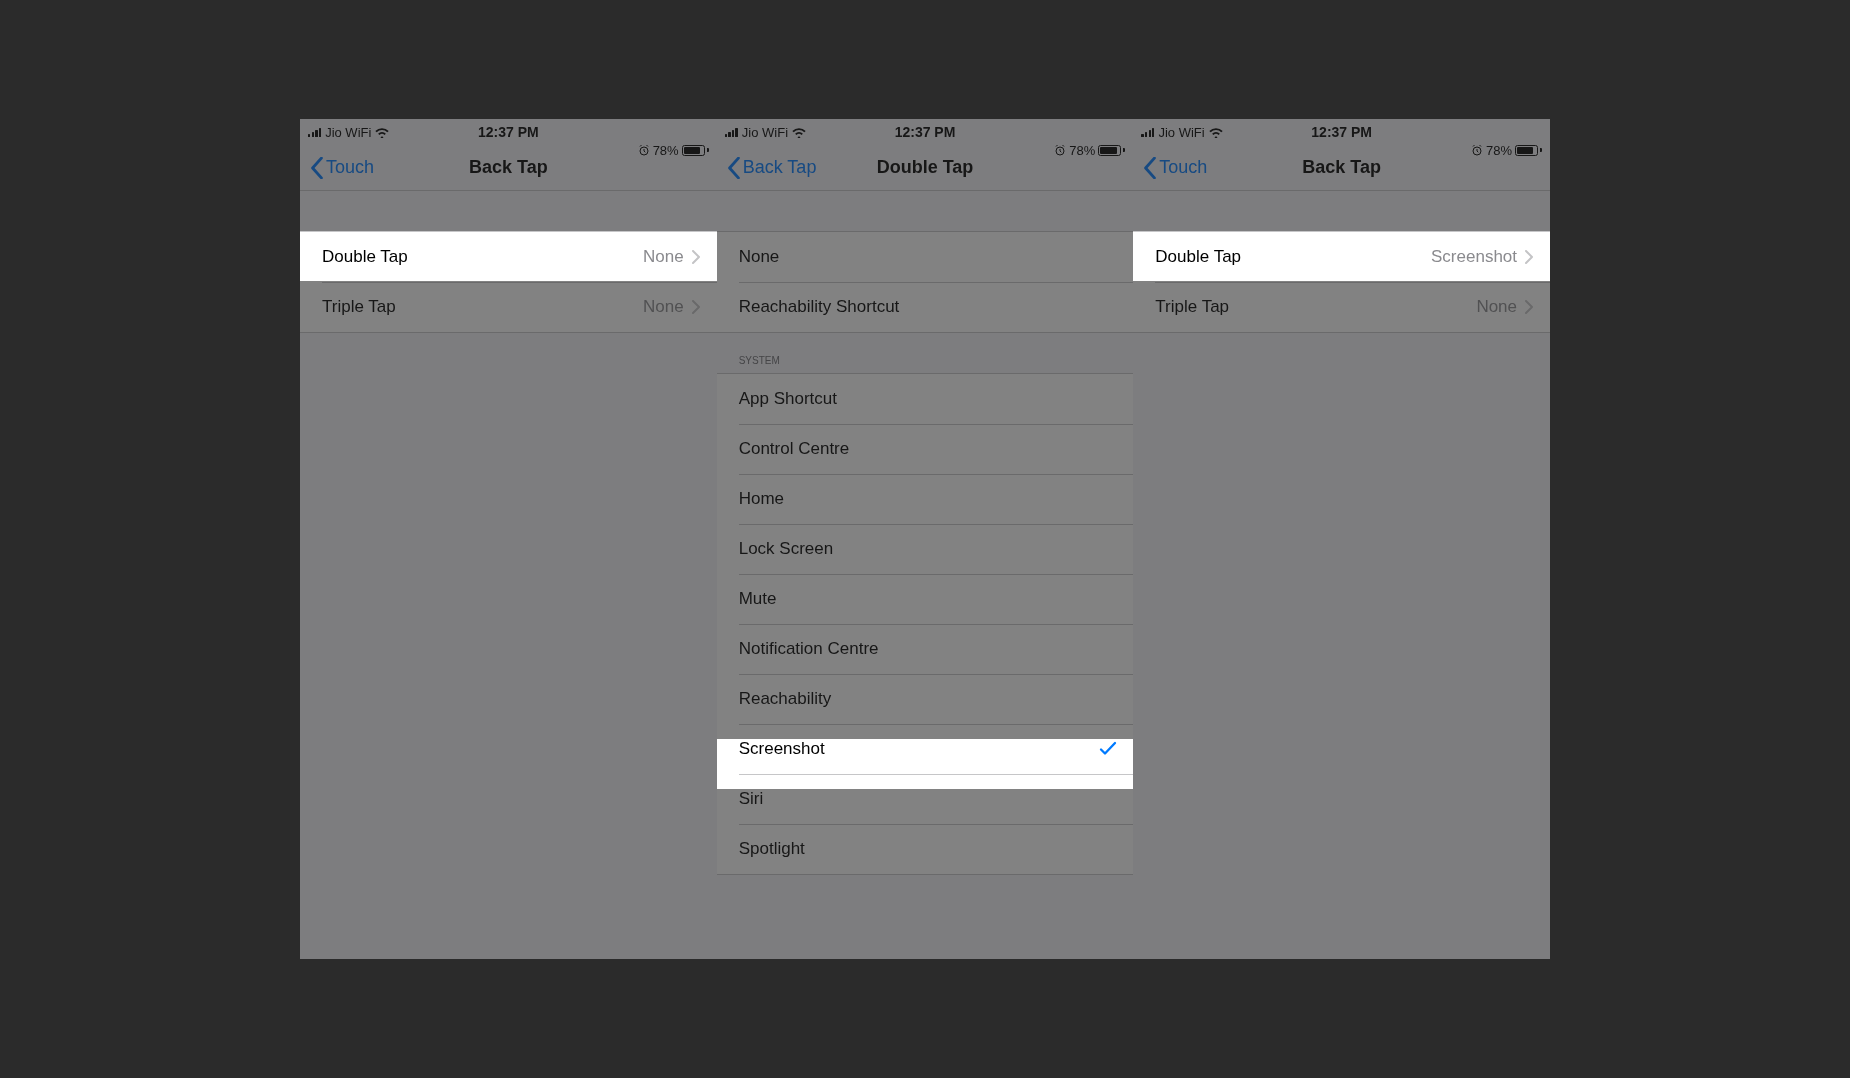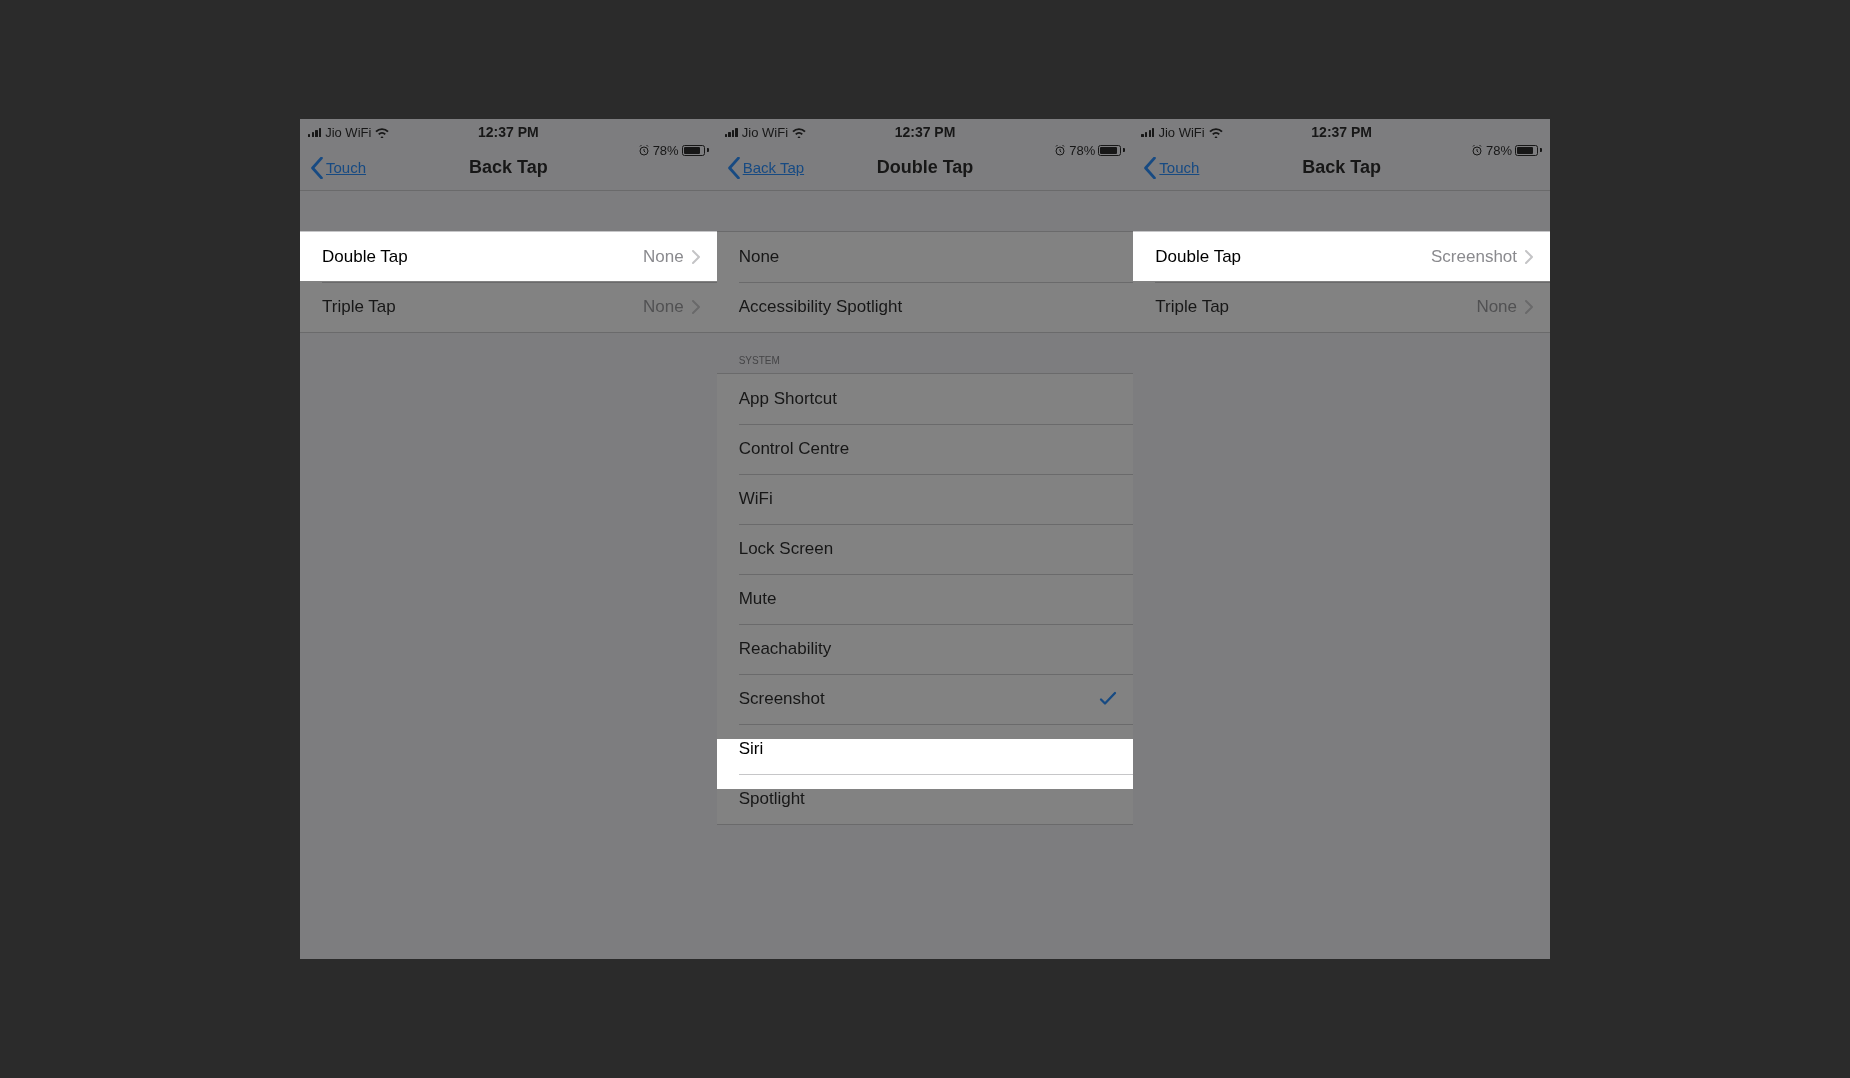--- a/index.html
+++ b/index.html
@@ -82,21 +82,21 @@
     height: 46px;
     background: var(--ios-bg);
     border-bottom: 0.7px solid var(--ios-separator);
     display: grid;
     grid-template-columns: 1fr auto 1fr;
     align-items: center;
     padding: 0 10px;
   }
   .nav-back {
     display: flex; align-items: center; gap: 2px; color: var(--ios-blue);
-    font-size: 15px; font-weight: 400; cursor: pointer; text-decoration: underline;
+    font-size: 18px; font-weight: 400; cursor: pointer;
   }
   .nav-back .chevron-left-icon { width: 14px; height: 22px; }
   .nav-title {
     font-size: 18px; font-weight: 600; color: #000; text-align: center;
   }
 
   
   .group-spacer { height: 40px; }
 
   
@@ -281,41 +281,44 @@
 
     <div class="scroll-area">
       <div class="scroll-content" style="top:0;">
         <div class="group-spacer"></div>
 
         <div class="cell-group">
           <div class="cell">
             <span class="label">None</span>
           </div>
           <div class="cell">
-            <span class="label">Accessibility Spotlight</span>
+            <span class="label">Reachability Shortcut</span>
           </div>
         </div>
 
         <div class="section-header">SYSTEM</div>
 
         <div class="cell-group">
           <div class="cell">
               <span class="label">App Shortcut</span>
             </div>
           <div class="cell">
               <span class="label">Control Centre</span>
             </div>
           <div class="cell">
-              <span class="label">WiFi</span>
+              <span class="label">Home</span>
             </div>
           <div class="cell">
               <span class="label">Lock Screen</span>
             </div>
           <div class="cell">
               <span class="label">Mute</span>
+            </div>
+          <div class="cell">
+              <span class="label">Notification Centre</span>
             </div>
           <div class="cell">
               <span class="label">Reachability</span>
             </div>
           <div class="cell">
             <span class="label">Screenshot</span>
             <svg class="check-icon" viewBox="0 0 18 18">
                 <path d="M2 9.5l4 4L16 3" fill="none" stroke="currentColor" stroke-width="2.3" stroke-linecap="round" stroke-linejoin="round"></path>
               </svg>
           </div>

